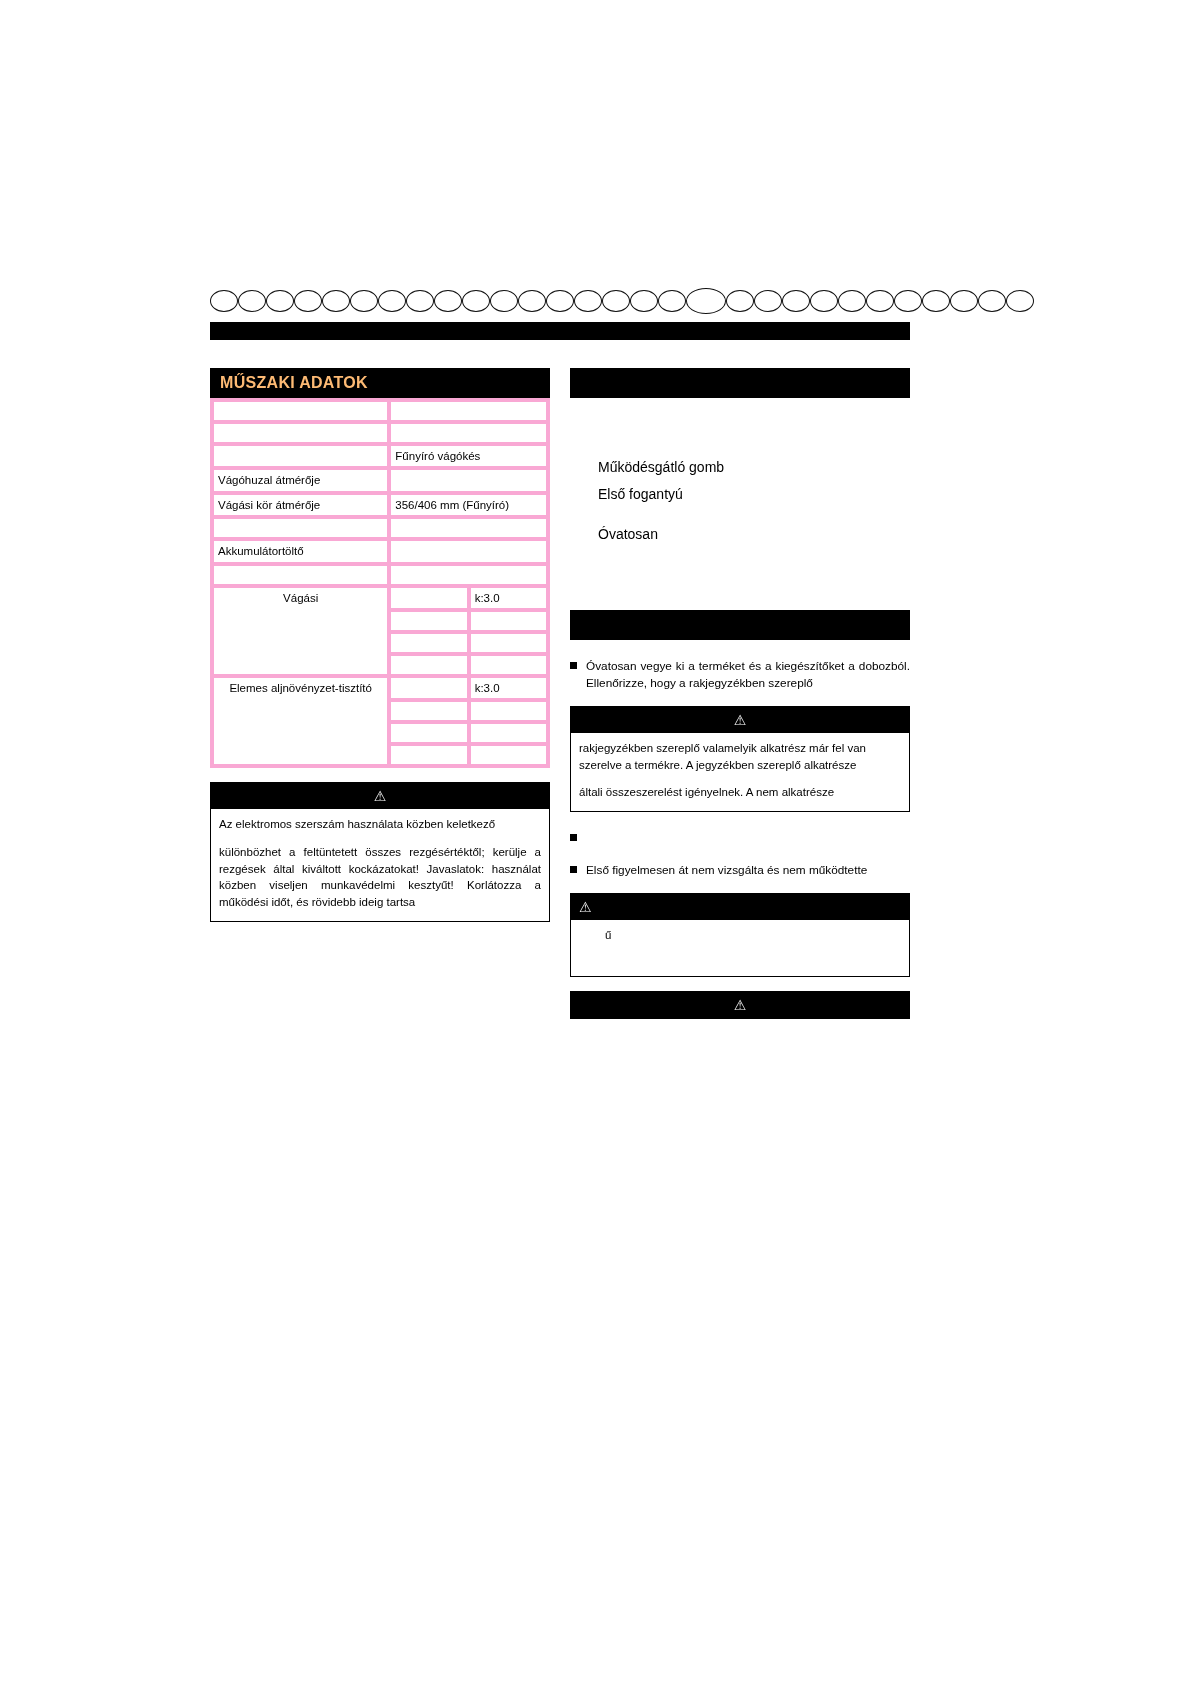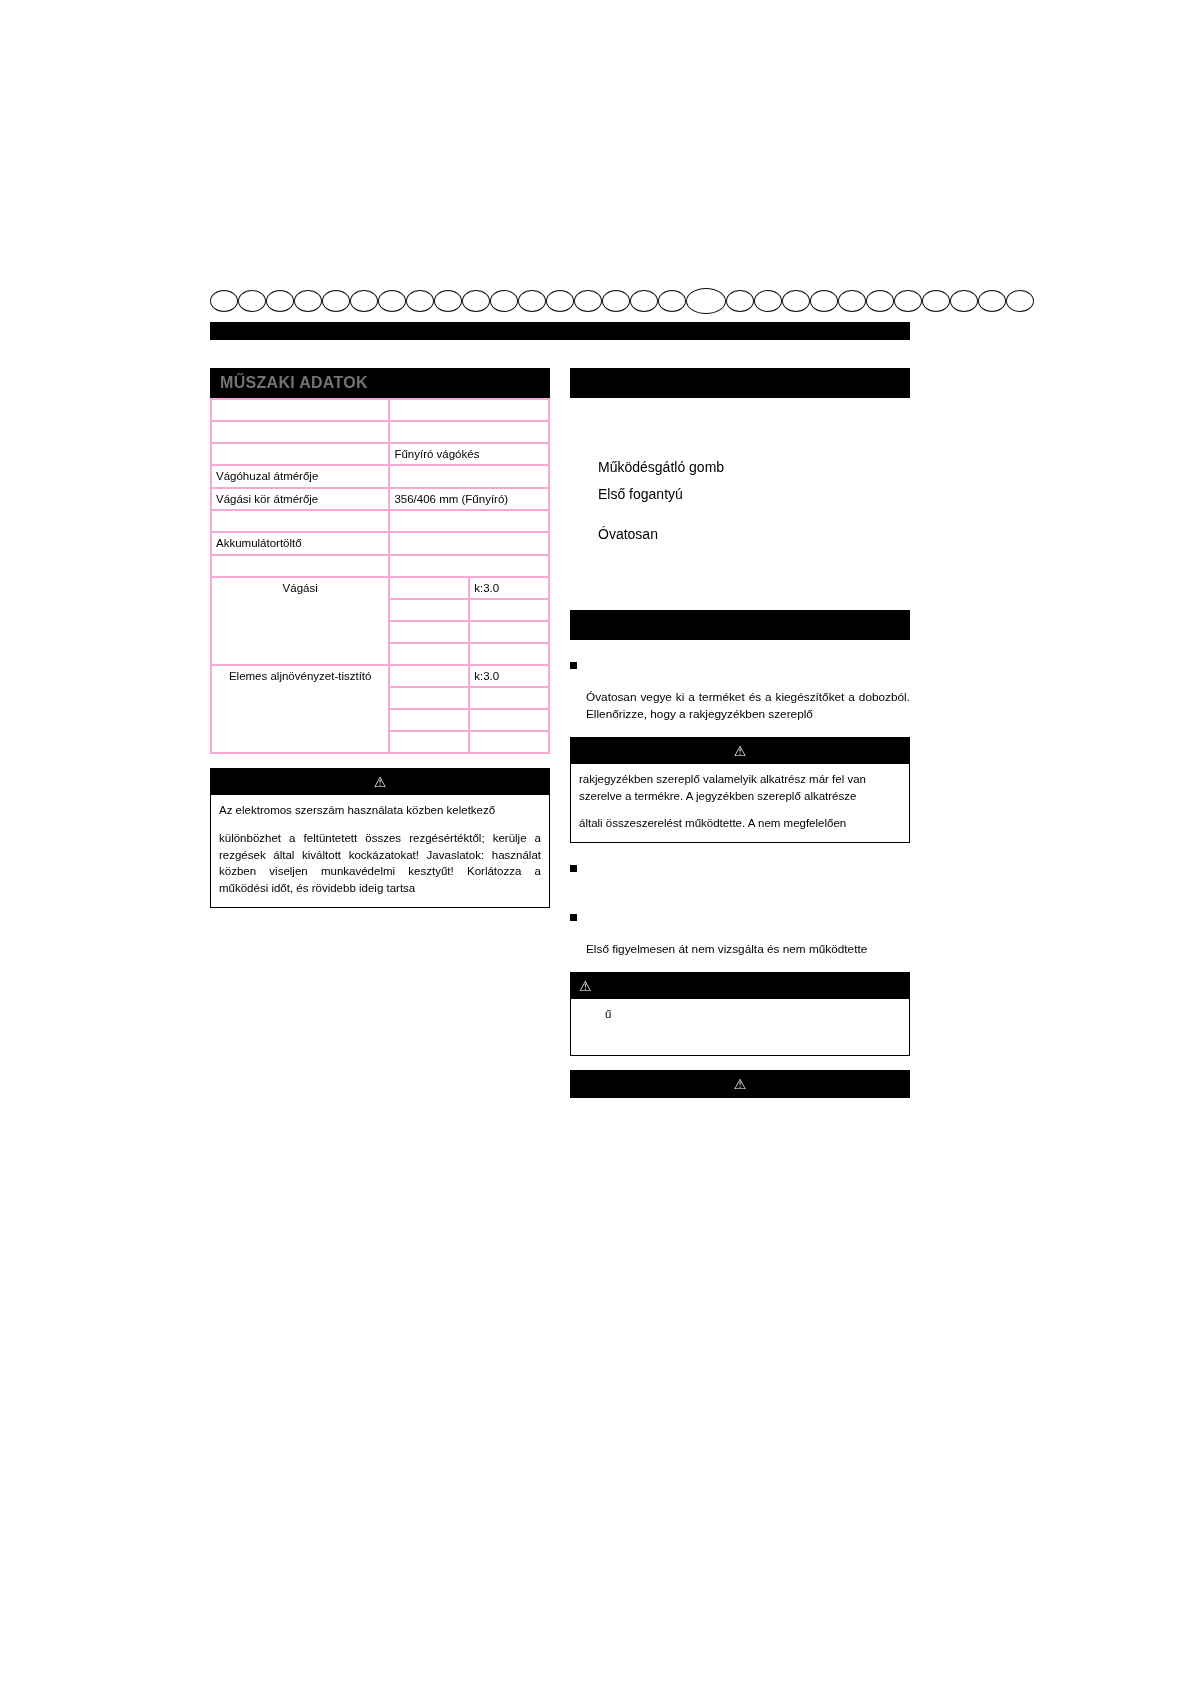--- a/index.html
+++ b/index.html
@@ -55,40 +55,40 @@
   .col-right {
     position: absolute;
     left: 570px;
     top: 368px;
     width: 340px;
   }
 
   
   .bar {
     background: #000;
-    color: #737373;
+    color: #fdba74;
     height: 30px;
     display: flex;
     align-items: center;
     padding-left: 10px;
     font-size: 16px;
     font-weight: bold;
     letter-spacing: 0.3px;
   }
   .bar.empty { padding-left: 0; }
 
   
   table.spec {
     width: 100%;
     border-collapse: collapse;
     table-layout: fixed;
     font-size: 11.5px;
   }
   table.spec td {
-    border: 2px solid #f9a8d4;
+    border: 4px solid #f9a8d4;
     padding: 3px 4px;
     vertical-align: top;
     height: 22px;
     line-height: 1.25;
   }
   td.c1 { width: 38%; }
   td.c2 { width: 34%; }
   td.c3 { width: 28%; }
   td.tall-40 { height: 40px; }
   td.tall-52 { height: 52px; }
@@ -146,21 +146,21 @@
   .bullet-row .bsq {
     flex: 0 0 16px;
     margin-top: 4px;
   }
   .bsq i {
     display: block;
     width: 7px;
     height: 7px;
     background: #000;
   }
-  .bullet-row .btxt { flex: 1 1 auto; margin-top: 31px; }
+  .bullet-row .btxt { flex: 1 1 auto; }
   .bullet-row.empty-txt { min-height: 14px; }
 </style>
 </head>
 <body>
 
 <div class="ellipse-band" id="ellipse-band">
     <span class="el"></span>
     <span class="el"></span>
     <span class="el"></span>
     <span class="el"></span>
@@ -302,21 +302,21 @@
       </span>
     <span class="btxt justify">Óvatosan vegye ki a terméket és a kiegészítőket a dobozból. Ellenőrizze, hogy a rakjegyzékben szereplő</span>
   </div>
 
   <div class="warnbox">
     <div class="wb-head">
       <span class="warn-tri">⚠</span>
     </div>
     <div class="wb-body">
       <p>rakjegyzékben szereplő valamelyik alkatrész már fel van szerelve a termékre. A jegyzékben szereplő alkatrésze</p>
-      <p class="justify">általi összeszerelést működtette. A nem megfelelően</p>
+      <p class="justify">általi összeszerelést igényelnek. A nem alkatrésze</p>
     </div>
   </div>
 
   <div class="bullet-row empty-txt">
     <span class="bsq">
         <i></i>
       </span>
     <span class="btxt"></span>
   </div>
 

